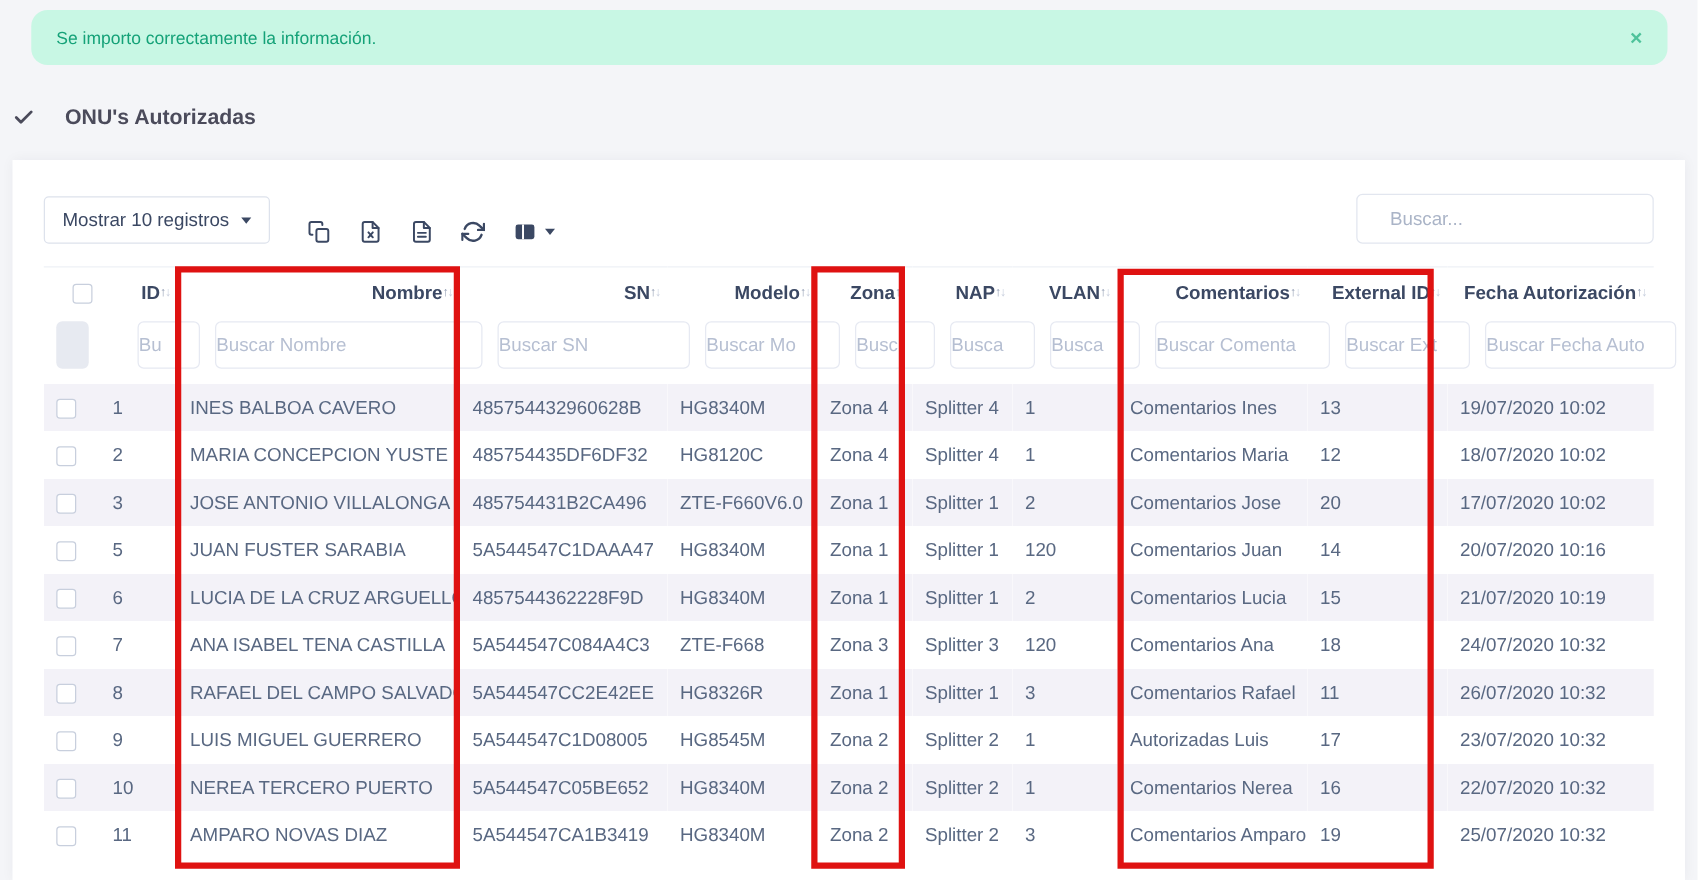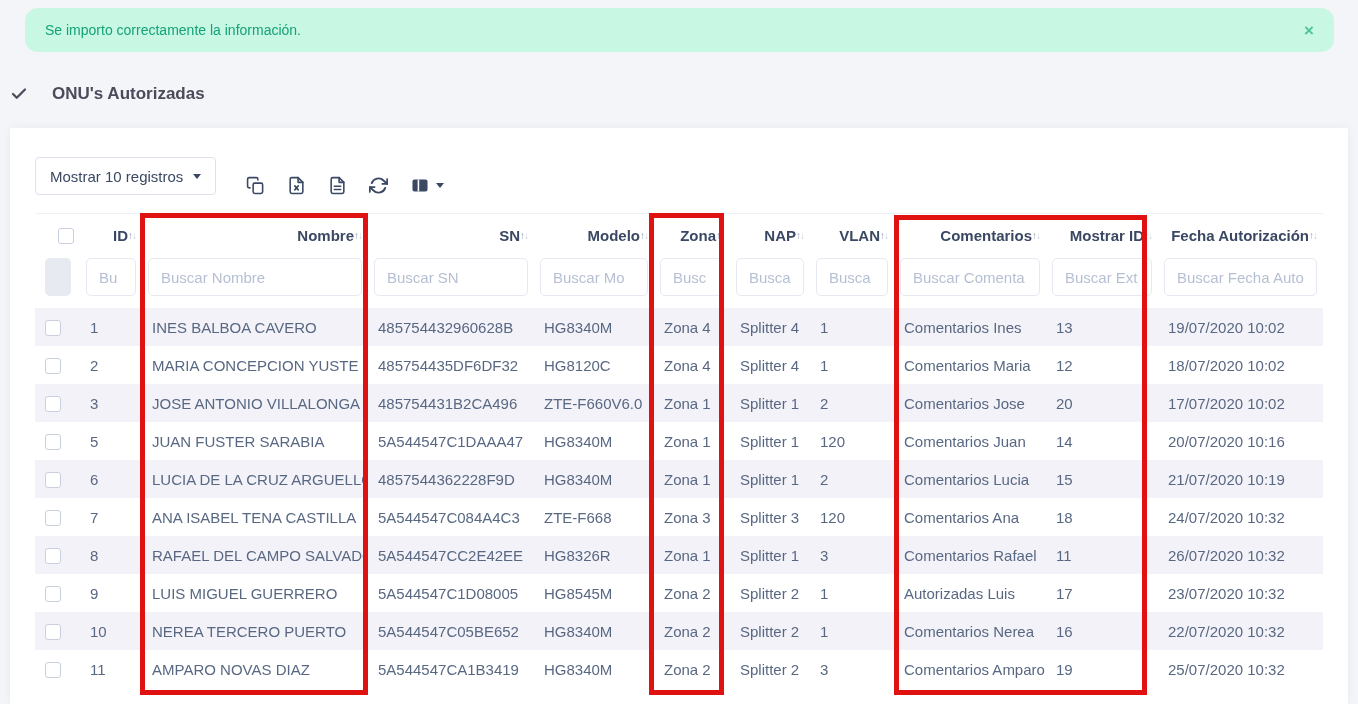--- a/index.html
+++ b/index.html
@@ -69,22 +69,22 @@
   thead th {
     text-align:right; font-size:15px; font-weight:bold; color:#3b4863;
     padding:12px 6px 12px 10px; border-top:1px solid #eef1f6;
     white-space:nowrap; overflow:hidden; cursor:pointer;
   }
   .sort { float:right; font-size:10px; letter-spacing:-1px; margin-top:3px; }
   .sort .up { color:#8f9ab1; } .sort .dn { color:#c9d0de; }
   .filter-row td { padding:2px 6px 12px 6px; }
   .filter-row input {
     width:100%; height:38px; border:1px solid #e6e9f2; border-radius:5px;
-    padding:0 12px; font-size:15px; color:#596882; outline:none;
-    font-family:inherit; background:#fff;
+    padding:0 0; font-size:15px; color:#596882; outline:none;
+    font-family:inherit; background:#fff;margin-left:24px;
   }
   .filter-row input::placeholder { color:#b6bfd2; }
   .filter-blank {
     width:26px; height:38px; background:#e7eaf1; border-radius:5px; margin-left:4px;
   }
   tbody td {
     font-size:15px; color:#596882; padding:0 6px 0 10px; height:38px;
     white-space:nowrap; overflow:hidden;
   }
   tbody tr:nth-child(odd) { background:#f3f2f8; }
@@ -157,20 +157,27 @@
             <path d="M3.51 9a9 9 0 0 1 14.85-3.36L23 10M1 14l4.64 4.36A9 9 0 0 0 20.49 15"></path>
           </svg>
         </span>
         <span class="tbtn">
           <svg width="20" height="19" viewBox="0 0 24 24">
             <rect x="2.5" y="4.5" width="19" height="15" rx="2.5" fill="#3b4863"></rect>
             <line x1="10" y1="4.5" x2="10" y2="19.5" stroke="#ffffff" stroke-width="2"></line>
           </svg>
           <span class="caret"></span>
         </span>
+      </div>
+      <div class="search-wrap">
+        <svg class="icon" width="17" height="17" viewBox="0 0 24 24" style="stroke-width:2.6;">
+          <circle cx="11" cy="11" r="7"></circle>
+            <line x1="21" y1="21" x2="16.3" y2="16.3"></line>
+        </svg>
+        <input type="text" placeholder="Buscar..." style="">
       </div>
     </div>
 
     <div class="table-wrap">
       <table>
         <colgroup>
           <col style="width:45px">
             <col style="width:62px">
             <col style="width:226px">
           <col style="width:166px">
@@ -186,21 +193,21 @@
           <tr>
             <th><span class="cb"></span></th>
             <th><span>ID</span><span class="sort"><span class="up">↑</span><span class="dn">↓</span></span></th>
             <th><span>Nombre</span><span class="sort"><span class="up">↑</span><span class="dn">↓</span></span></th>
             <th><span>SN</span><span class="sort"><span class="up">↑</span><span class="dn">↓</span></span></th>
             <th><span>Modelo</span><span class="sort"><span class="up">↑</span><span class="dn">↓</span></span></th>
             <th><span>Zona</span><span class="sort"><span class="up">↑</span><span class="dn">↓</span></span></th>
             <th><span>NAP</span><span class="sort"><span class="up">↑</span><span class="dn">↓</span></span></th>
             <th><span>VLAN</span><span class="sort"><span class="up">↑</span><span class="dn">↓</span></span></th>
             <th><span>Comentarios</span><span class="sort"><span class="up">↑</span><span class="dn">↓</span></span></th>
-            <th><span>Mostrar ID</span><span class="sort"><span class="up">↑</span><span class="dn">↓</span></span></th>
+            <th><span>External ID</span><span class="sort"><span class="up">↑</span><span class="dn">↓</span></span></th>
             <th><span>Fecha Autorización</span><span class="sort"><span class="up">↑</span><span class="dn">↓</span></span></th>
           </tr>
           <tr class="filter-row">
             <td>
                 <div class="filter-blank"></div>
               </td>
             <td><input placeholder="Bu" style=""></td>
             <td><input placeholder="Buscar Nombre" style=""></td>
             <td><input placeholder="Buscar SN" style=""></td>
             <td><input placeholder="Buscar Mo" style=""></td>

